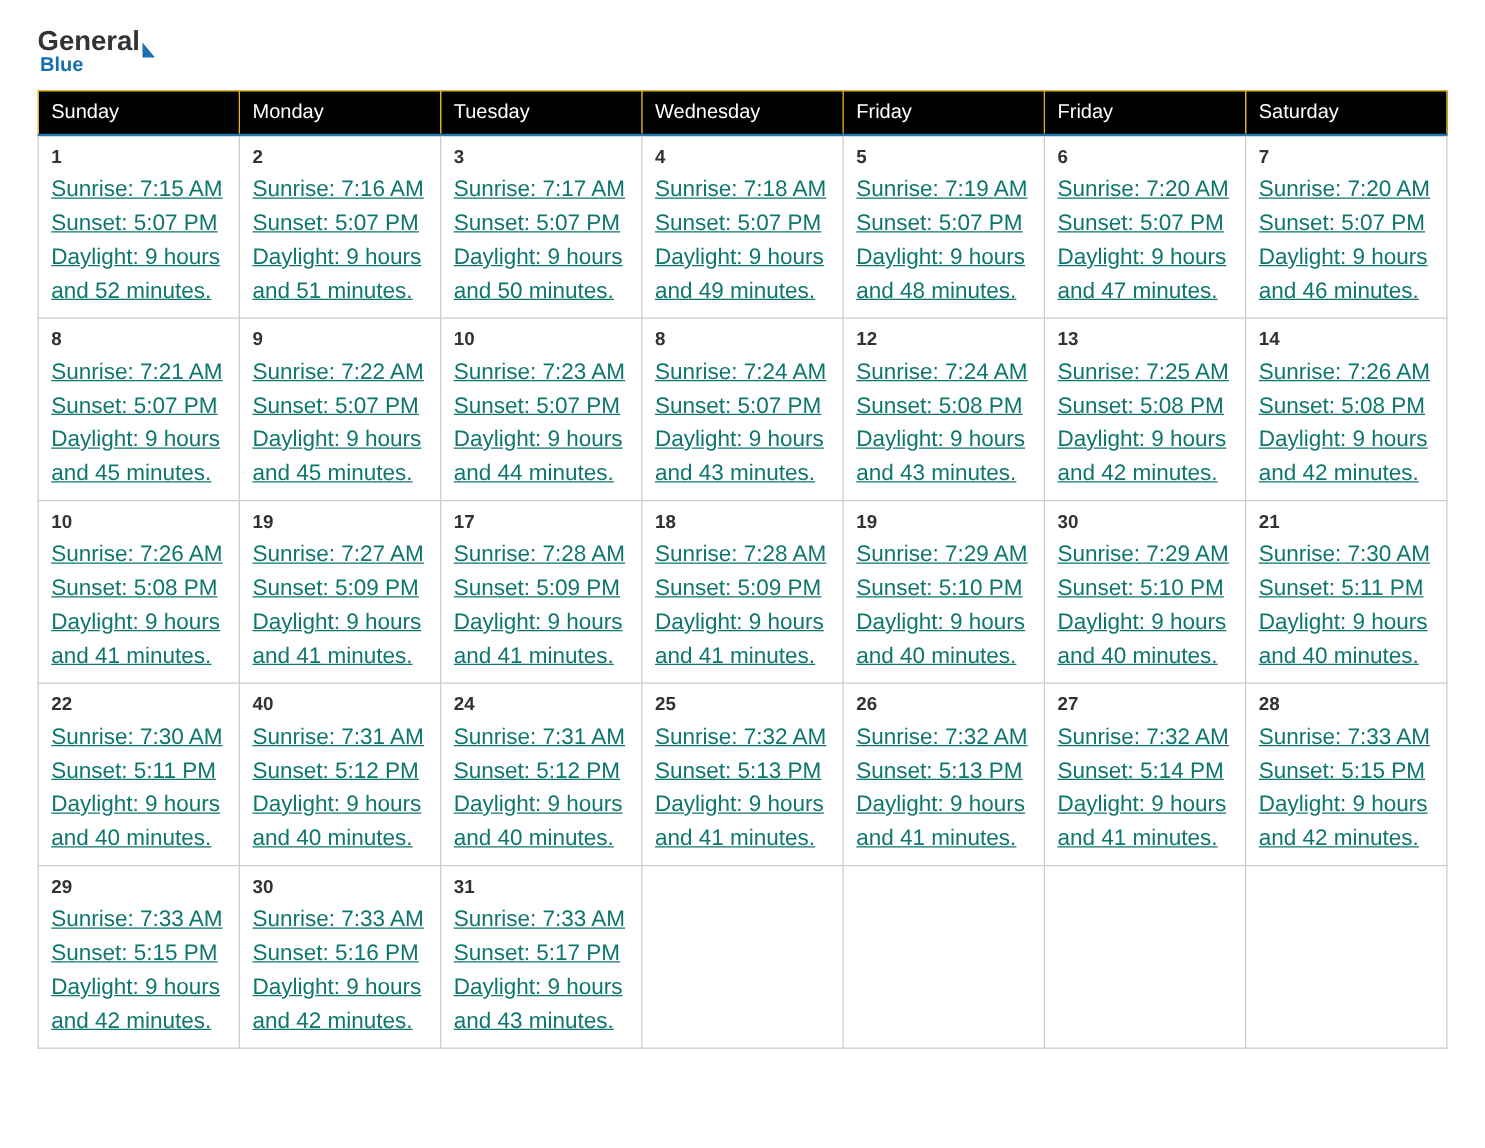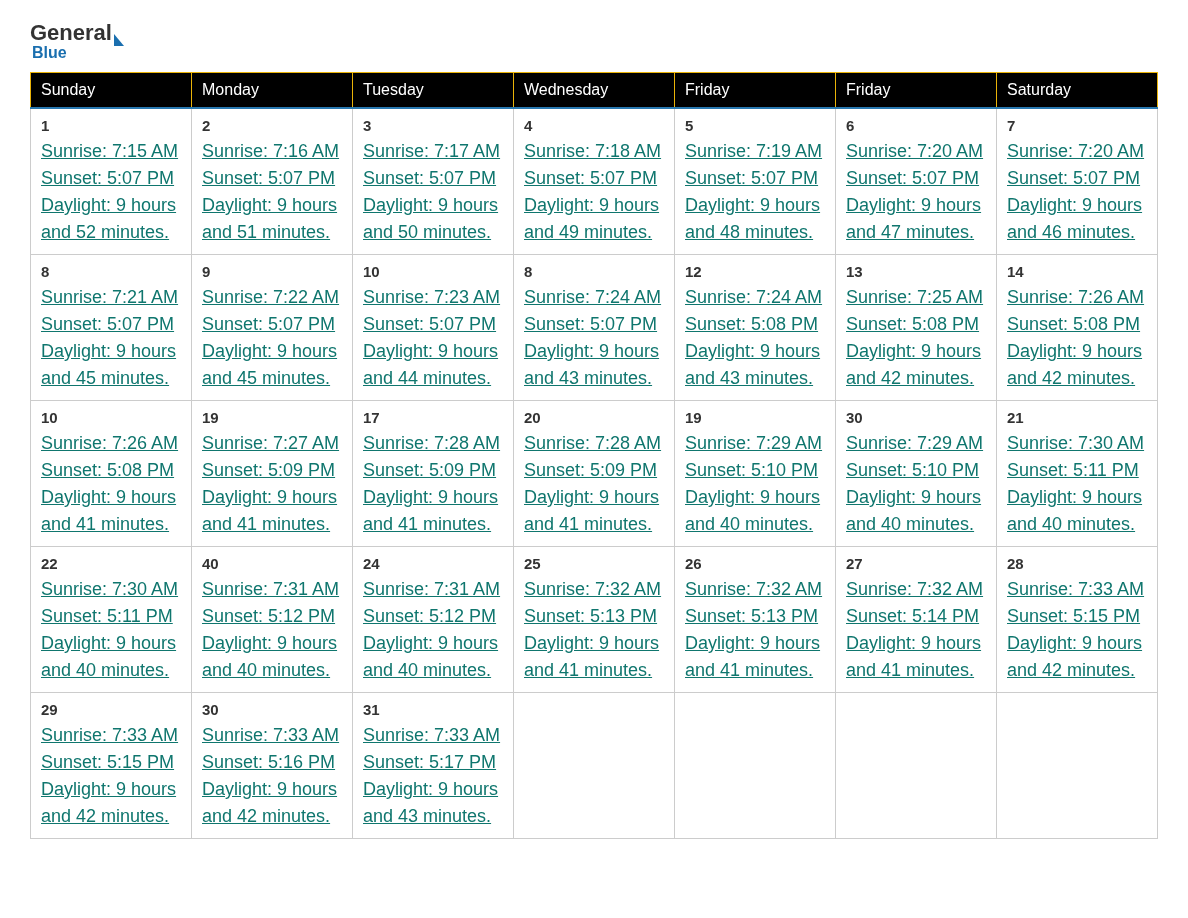--- a/index.html
+++ b/index.html
@@ -238,21 +238,21 @@
           Sunrise: 7:27 AM<br>Sunset: 5:09 PM<br>Daylight: 9 hours and 41 minutes.
         </div>
         </td>
         <td>
           <span class="day-number">17</span>
         <div class="day-info">
           Sunrise: 7:28 AM<br>Sunset: 5:09 PM<br>Daylight: 9 hours and 41 minutes.
         </div>
         </td>
         <td>
-          <span class="day-number">20</span>
+          <span class="day-number">18</span>
         <div class="day-info">
           Sunrise: 7:28 AM<br>Sunset: 5:09 PM<br>Daylight: 9 hours and 41 minutes.
         </div>
         </td>
         <td>
           <span class="day-number">19</span>
         <div class="day-info">
           Sunrise: 7:29 AM<br>Sunset: 5:10 PM<br>Daylight: 9 hours and 40 minutes.
         </div>
         </td>

